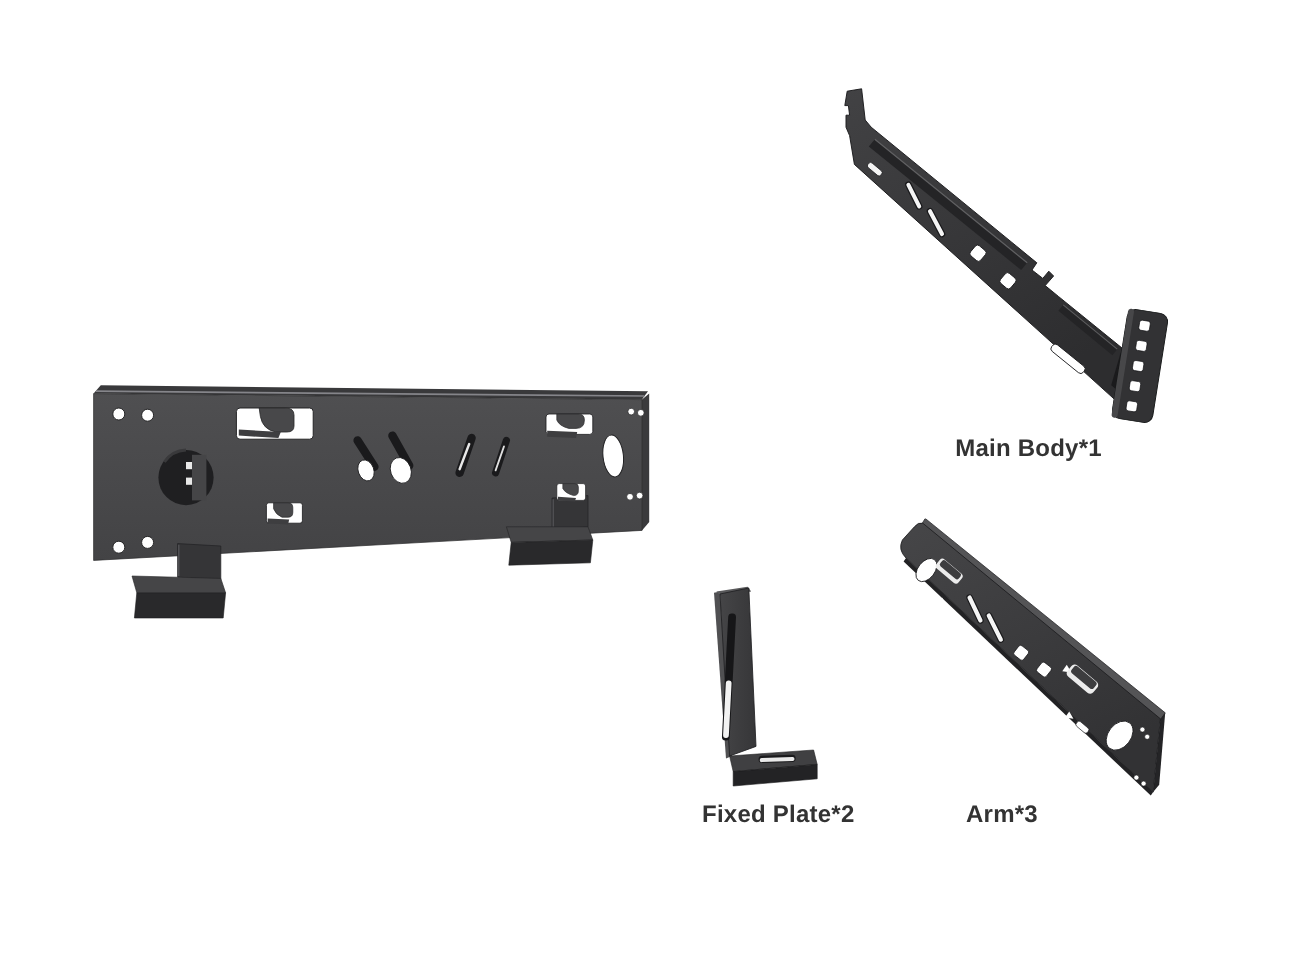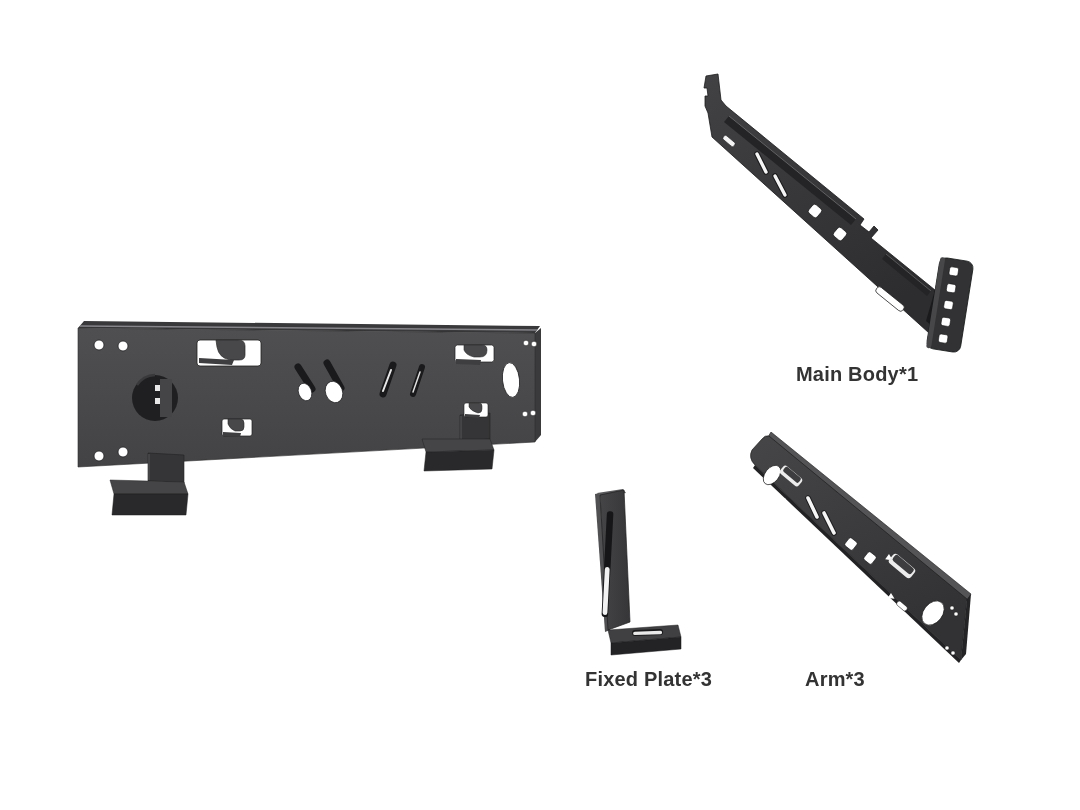--- a/index.html
+++ b/index.html
@@ -289,16 +289,16 @@
       <g fill="#ffffff" stroke="#1e1e20" stroke-width="0.5">
         <circle cx="207" cy="176" r="2.1"></circle>
           <circle cx="211" cy="182" r="2.1"></circle>
         <circle cx="202" cy="216" r="2.1"></circle>
           <circle cx="208" cy="221" r="2.1"></circle>
       </g>
     </svg>
   </div>
 
   <div class="part-label" id="label-main-body">Main Body*1</div>
-  <div class="part-label" id="label-fixed-plate">Fixed Plate*3</div>
+  <div class="part-label" id="label-fixed-plate">Fixed Plate*2</div>
   <div class="part-label" id="label-arm">Arm*3</div>
 
 </div>
 
 </body></html>

